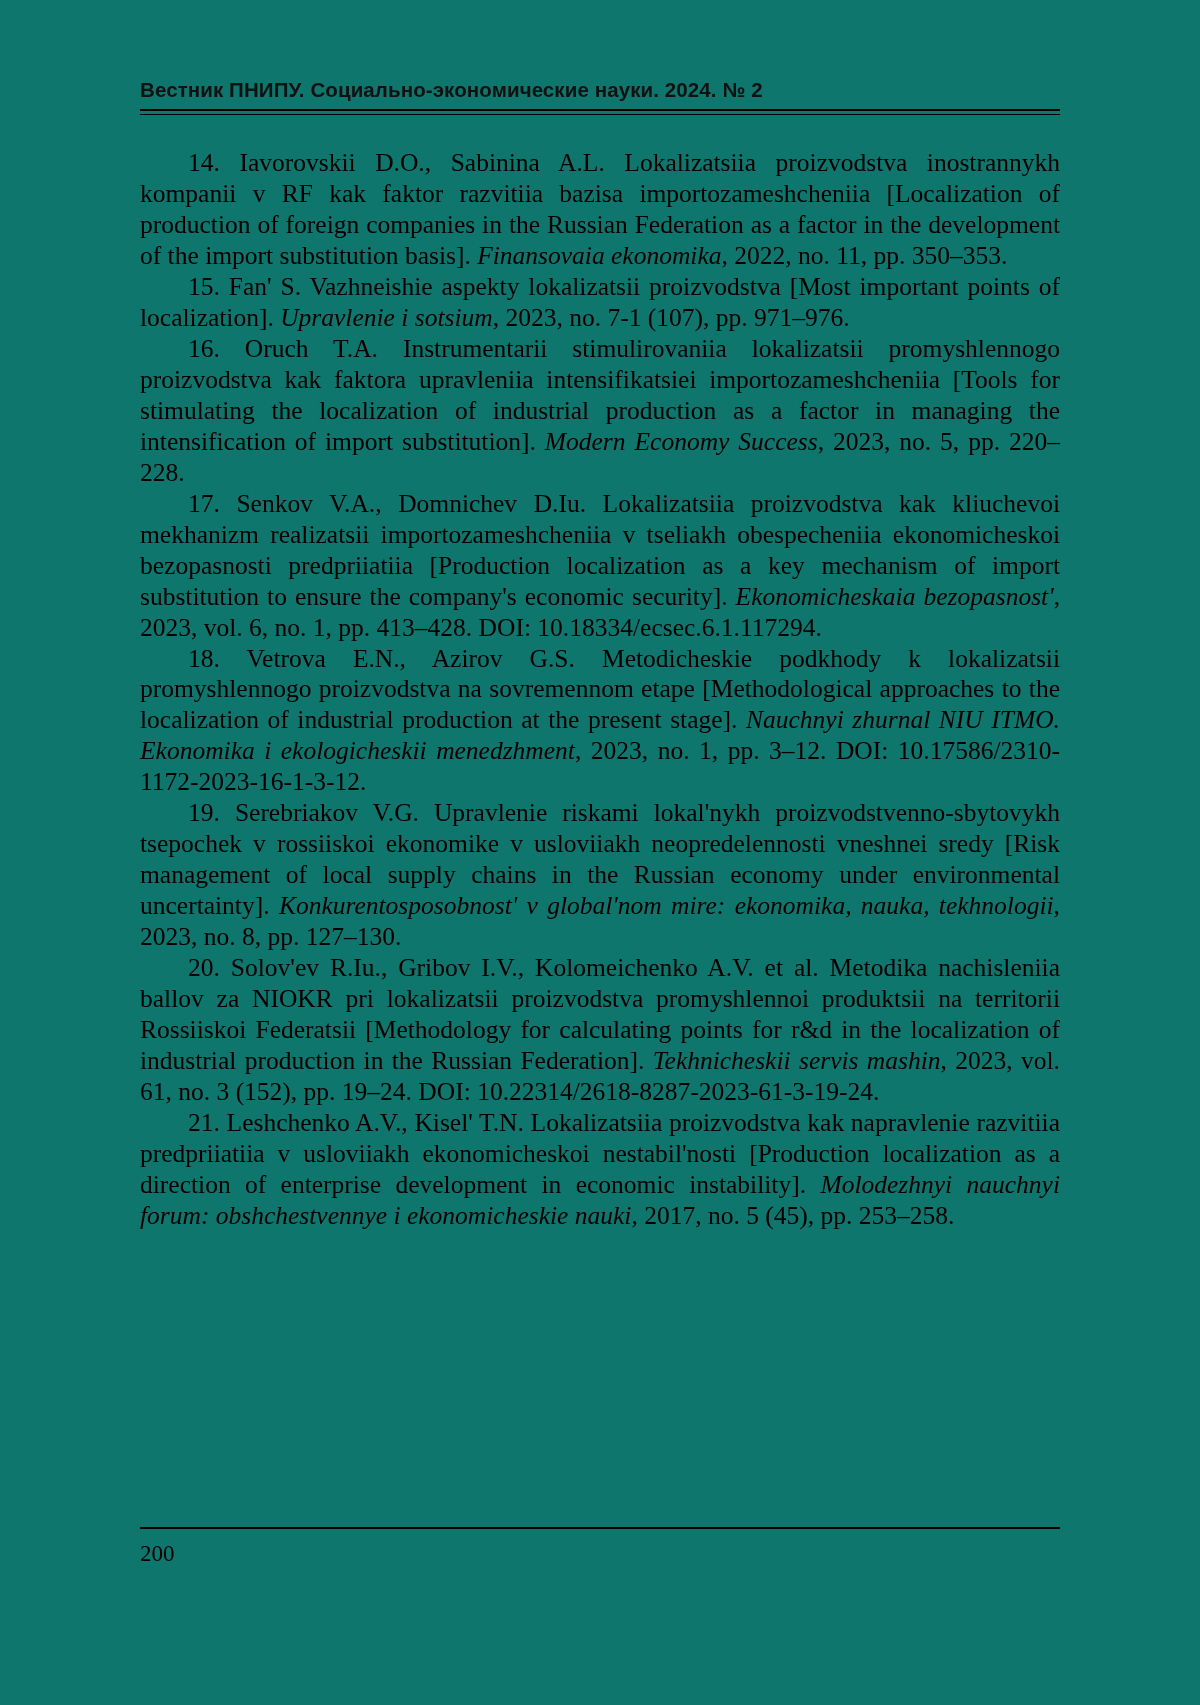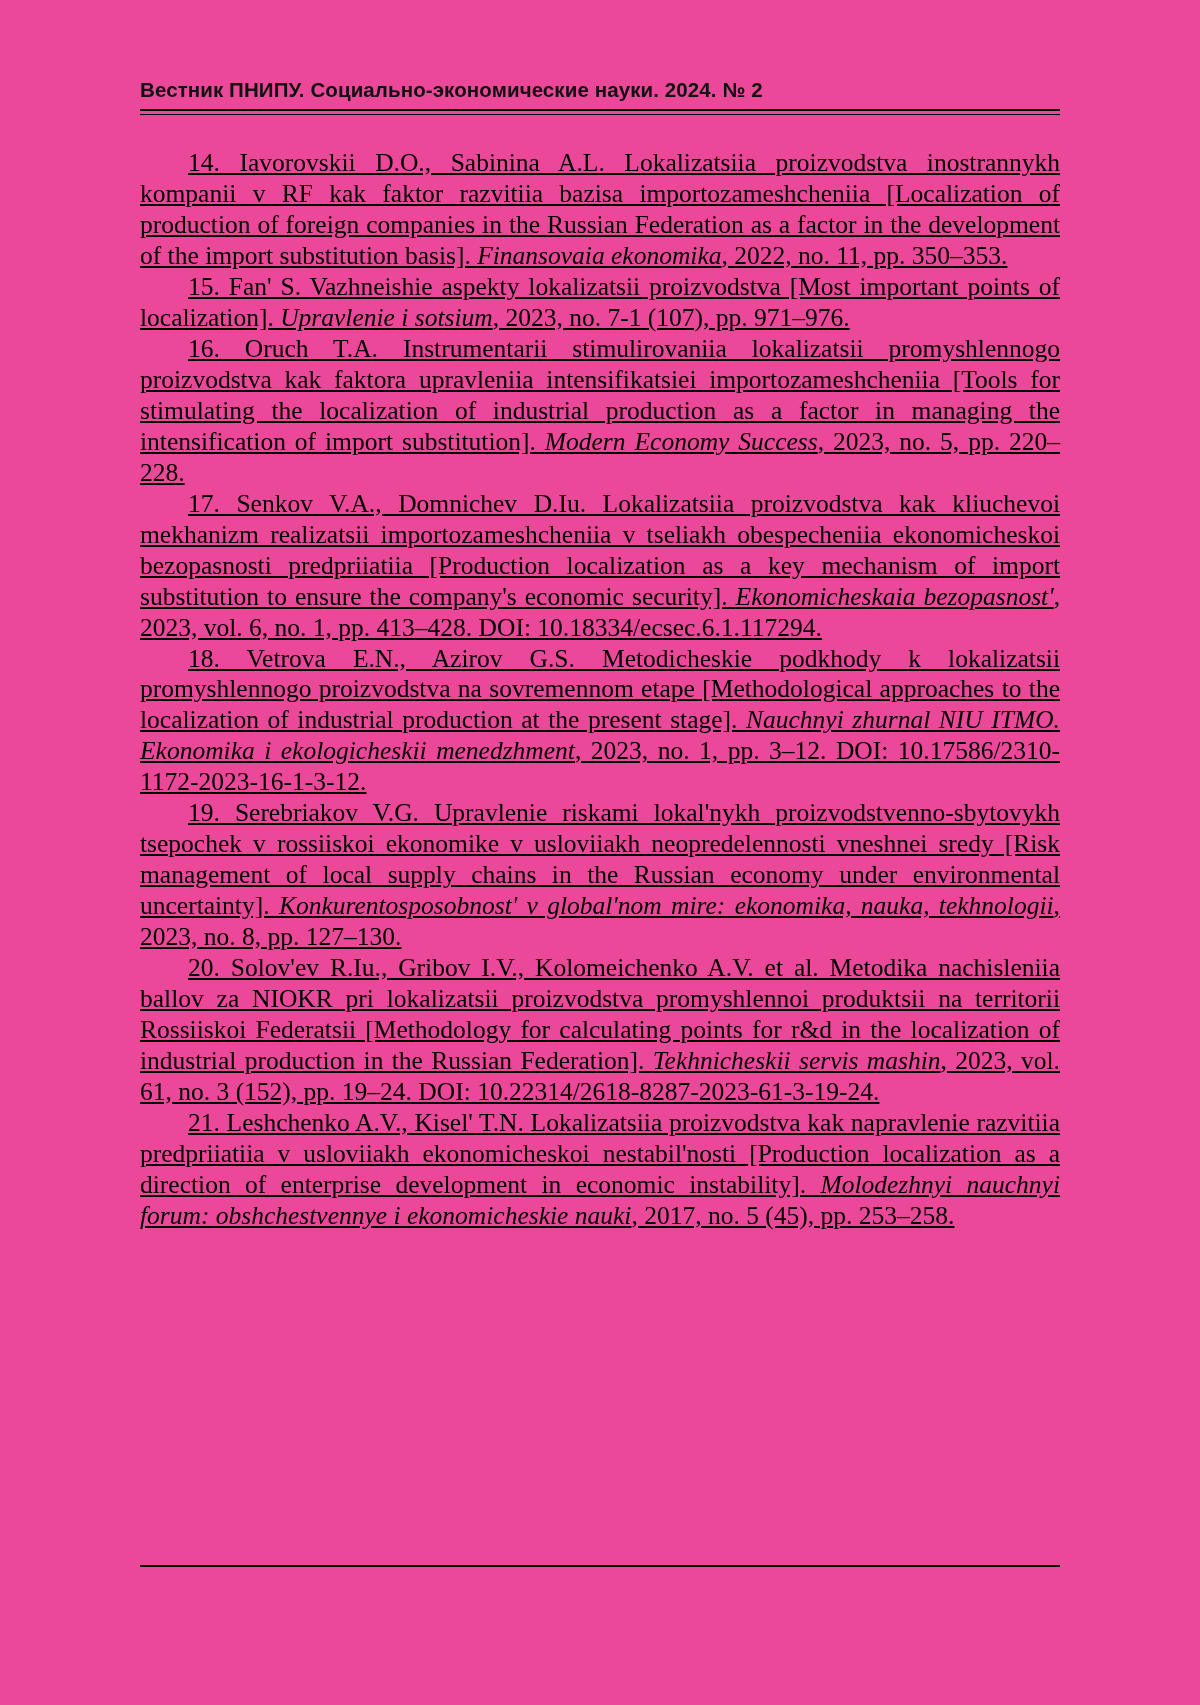--- a/index.html
+++ b/index.html
@@ -9,21 +9,21 @@
   }
   body {
     font-family: "Liberation Serif", serif;
     color: #000000;
   }
   .page {
     position: relative;
     width: 1200px;
     height: 1705px;
     margin: 0 auto;
-    background: #ec4899;
+    background: #0f766e;
     box-sizing: border-box;
     padding: 0;
     overflow: hidden;
   }
   .header-zone {
     position: absolute;
     left: 140px;
     right: 140px;
     top: 78px;
   }
@@ -52,21 +52,20 @@
   p.ref {
     margin: 0;
     font-size: 25.5px;
     line-height: 1.215;
     text-align: justify;
     text-justify: inter-word;
     hyphens: manual;
   }
   p.ref.indent {
     text-indent: 48px;
-    text-decoration: underline;
   }
   .it {
     font-style: italic;
   }
   .footer-zone {
     position: absolute;
     left: 140px;
     right: 140px;
     bottom: 138px;
   }
@@ -95,15 +94,16 @@
       <p class="ref indent" id="ref-16"><span>16. Oruch T.A. Instrumentarii stimulirovaniia lokalizatsii promyshlennogo proizvodstva kak faktora upravleniia intensifikatsiei importozameshcheniia [Tools for stimulating the localization of industrial production as a factor in managing the intensification of import substitution]. </span><span class="it">Modern Economy Success</span><span>, 2023, no. 5, pp. 220–228.</span></p>
       <p class="ref indent" id="ref-17"><span>17. Senkov V.A., Domnichev D.Iu. Lokalizatsiia proizvodstva kak kliuchevoi mekhanizm realizatsii importozameshcheniia v tseliakh obespecheniia ekonomicheskoi bezopasnosti predpriiatiia [Production localization as a key mechanism of import substitution to ensure the company's economic security]. </span><span class="it">Ekonomicheskaia bezopasnost'</span><span>, 2023, vol. 6, no. 1, pp. 413–428. DOI: 10.18334/ecsec.6.1.117294.</span></p>
       <p class="ref indent" id="ref-18"><span>18. Vetrova E.N., Azirov G.S. Metodicheskie podkhody k lokalizatsii promyshlennogo proizvodstva na sovremennom etape [Methodological approaches to the localization of industrial production at the present stage]. </span><span class="it">Nauchnyi zhurnal NIU ITMO. Ekonomika i ekologicheskii menedzhment</span><span>, 2023, no. 1, pp. 3–12. DOI: 10.17586/2310-1172-2023-16-1-3-12.</span></p>
       <p class="ref indent" id="ref-19"><span>19. Serebriakov V.G. Upravlenie riskami lokal'nykh proizvodstvenno-sbytovykh tsepochek v rossiiskoi ekonomike v usloviiakh neopredelennosti vneshnei sredy [Risk management of local supply chains in the Russian economy under environmental uncertainty]. </span><span class="it">Konkurentosposobnost' v global'nom mire: ekonomika, nauka, tekhnologii</span><span>, 2023, no. 8, pp. 127–130.</span></p>
       <p class="ref indent" id="ref-20"><span>20. Solov'ev R.Iu., Gribov I.V., Kolomeichenko A.V. et al. Metodika nachisleniia ballov za NIOKR pri lokalizatsii proizvodstva promyshlennoi produktsii na territorii Rossiiskoi Federatsii [Methodology for calculating points for r&amp;d in the localization of industrial production in the Russian Federation]. </span><span class="it">Tekhnicheskii servis mashin</span><span>, 2023, vol. 61, no. 3 (152), pp. 19–24. DOI: 10.22314/2618-8287-2023-61-3-19-24.</span></p>
       <p class="ref indent" id="ref-21"><span>21. Leshchenko A.V., Kisel' T.N. Lokalizatsiia proizvodstva kak napravlenie razvitiia predpriiatiia v usloviiakh ekonomicheskoi nestabil'nosti [Production localization as a direction of enterprise development in economic instability]. </span><span class="it">Molodezhnyi nauchnyi forum: obshchestvennye i ekonomicheskie nauki</span><span>, 2017, no. 5 (45), pp. 253–258.</span></p>
     </div>
 
   <div class="footer-zone">
     <div class="rule-single"></div>
+    <div class="page-number">200</div>
   </div>
 
 </div>
 
 </body></html>

